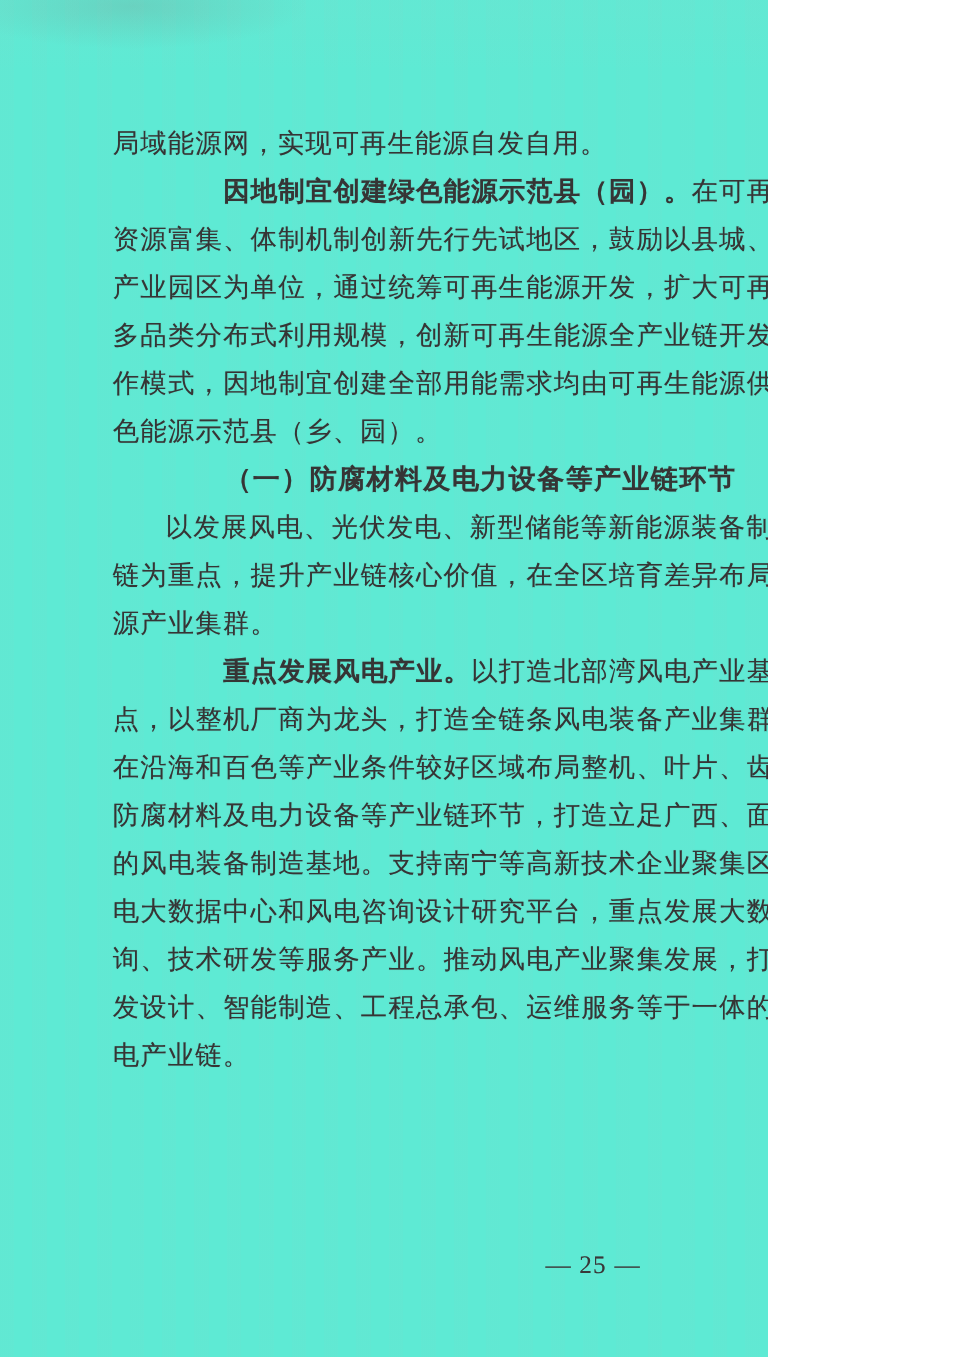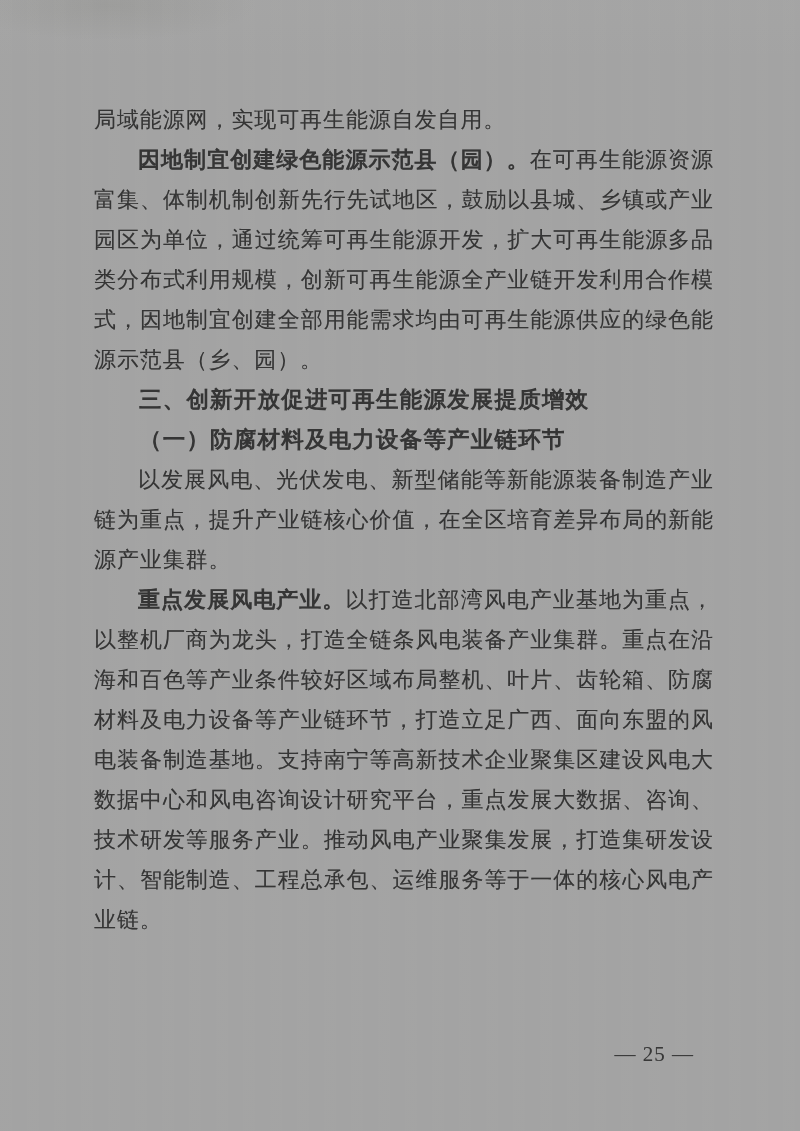--- a/index.html
+++ b/index.html
@@ -2,23 +2,23 @@
 <html lang="zh"><head>
 <meta charset="utf-8">
 <title>Document Page</title>
 <style>
   * { margin: 0; padding: 0; box-sizing: border-box; }
   html, body { width: 800px; background: #ffffff; }
   body { font-family: "Liberation Serif", "DejaVu Serif", serif; }
 
   .page {
     position: relative;
-    width: 800px;
+    width: 640px;
     height: 1131px;
-    background: #a3a3a3;
+    background: #5eead4;
     overflow: hidden;
     color: #353535;
   }
 
   
   .scan-smudge-top {
     position: absolute;
     top: -34px; left: -50px;
     width: 320px; height: 78px;
     background: radial-gradient(ellipse at center, rgba(120,120,114,0.20), transparent 65%);
@@ -41,21 +41,21 @@
     font-size: 22px;
     line-height: 40px;
     letter-spacing: 0.9px;
     text-align: justify;
     text-justify: inter-character;
     text-shadow: 0 0 0.6px rgba(85,85,85,0.55);
   }
 
   .para { text-indent: 2em; }
   .para.no-indent { text-indent: 0; }
-  .para .bold { font-weight: bold; }
+  .para .bold { font-weight: bold; margin-left: 48px; }
 
   .heading-1 {
     font-weight: bold;
     font-family: "Liberation Sans", "DejaVu Sans", sans-serif;
     font-size: 22.5px;
     letter-spacing: 1.2px;
   }
   .heading-2 {
     font-weight: bold;
     font-size: 22.5px;
@@ -77,20 +77,19 @@
 </head>
 <body>
 
 <div class="page">
   <div class="scan-smudge-top"></div>
   <div class="scan-noise"></div>
 
   <div class="doc-body">
       <div class="para no-indent"><span class="regular">局域能源网，实现可再生能源自发自用。</span></div>
       <div class="para"><span class="bold">因地制宜创建绿色能源示范县（园）。</span><span class="regular">在可再生能源资源富集、体制机制创新先行先试地区，鼓励以县城、乡镇或产业园区为单位，通过统筹可再生能源开发，扩大可再生能源多品类分布式利用规模，创新可再生能源全产业链开发利用合作模式，因地制宜创建全部用能需求均由可再生能源供应的绿色能源示范县（乡、园）。</span></div>
-      <div class="para heading-1"><span class="bold">三、创新开放促进可再生能源发展提质增效</span></div>
       <div class="para heading-2"><span class="bold">（一）防腐材料及电力设备等产业链环节</span></div>
       <div class="para"><span class="regular">以发展风电、光伏发电、新型储能等新能源装备制造产业链为重点，提升产业链核心价值，在全区培育差异布局的新能源产业集群。</span></div>
       <div class="para"><span class="bold">重点发展风电产业。</span><span class="regular">以打造北部湾风电产业基地为重点，以整机厂商为龙头，打造全链条风电装备产业集群。重点在沿海和百色等产业条件较好区域布局整机、叶片、齿轮箱、防腐材料及电力设备等产业链环节，打造立足广西、面向东盟的风电装备制造基地。支持南宁等高新技术企业聚集区建设风电大数据中心和风电咨询设计研究平台，重点发展大数据、咨询、技术研发等服务产业。推动风电产业聚集发展，打造集研发设计、智能制造、工程总承包、运维服务等于一体的核心风电产业链。</span></div>
     </div>
 
   <div class="page-number">— 25 —</div>
 </div>
 
 </body></html>

